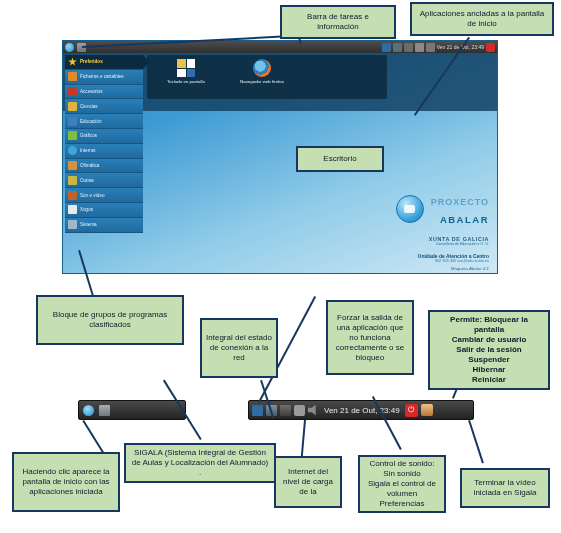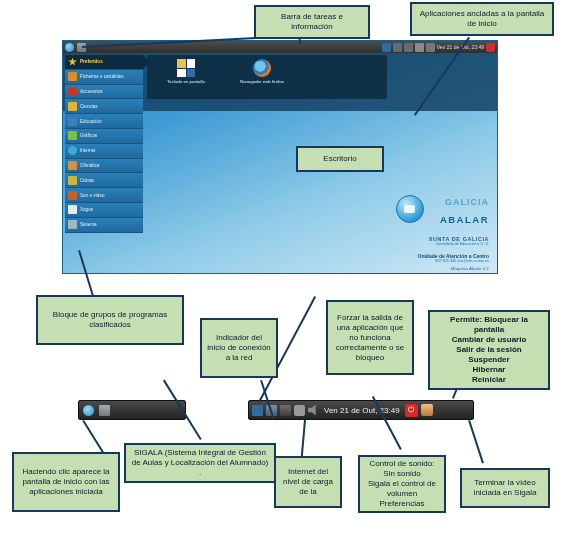--- a/index.html
+++ b/index.html
@@ -164,21 +164,21 @@
     <div class="app">
       <div class="appico" style="border-radius:50%;background:radial-gradient(circle at 40% 40%,#6fc4e8 0 35%,#2f7fc0 36% 55%,#e8762a 56% 100%);"></div>
       <span>Navegador web firefox</span>
     </div>
   </div>
 
   <div id="brand">
     <div class="brand-row">
       <span class="brand-logo"></span>
       <span>
-        <span class="btxt1">GALICIA</span><br>
+        <span class="btxt1">PROXECTO</span><br>
         <span class="btxt2">ABALAR</span>
       </span>
     </div>
     <div class="xunta">XUNTA DE GALICIA</div>
     <div class="conse">Consellería de Educación e O. U.</div>
     <div class="uac">Unidade de Atención a Centro</div>
     <div class="uac2">902 905 445      uac@edu.xunta.es</div>
     <div class="maq">Maqueta Abalar 2.1</div>
   </div>
 </div>
@@ -205,34 +205,34 @@
 <div class="conn" style="left:80px;top:250px;width:48px;transform:rotate(73deg);"></div>
 <div class="conn" style="left:262px;top:380px;width:40px;transform:rotate(72deg);"></div>
 <div class="conn" style="left:258px;top:402px;width:120px;transform:rotate(-62deg);"></div>
 <div class="conn" style="left:452px;top:398px;width:55px;transform:rotate(-68deg);"></div>
 <div class="conn" style="left:84px;top:420px;width:40px;transform:rotate(58deg);"></div>
 <div class="conn" style="left:200px;top:440px;width:70px;transform:rotate(-122deg);"></div>
 <div class="conn" style="left:306px;top:420px;width:40px;transform:rotate(95deg);"></div>
 <div class="conn" style="left:400px;top:450px;width:60px;transform:rotate(-118deg);"></div>
 <div class="conn" style="left:470px;top:420px;width:45px;transform:rotate(72deg);"></div>
 
-<div class="callout" style="left:254px;top:5px;width:116px;height:34px;">
+<div class="callout" style="left:280px;top:5px;width:116px;height:34px;">
   <span>Barra de tareas e información</span>
 </div>
 <div class="callout" style="left:410px;top:2px;width:144px;height:34px;">
   <span>Aplicaciones ancladas a la pantalla de inicio</span>
 </div>
 <div class="callout" style="left:296px;top:146px;width:88px;height:26px;">
   <span>Escritorio</span>
 </div>
 <div class="callout" style="left:36px;top:295px;width:148px;height:50px;">
   <span>Bloque de grupos de programas clasificados</span>
 </div>
 <div class="callout" style="left:200px;top:318px;width:78px;height:60px;">
-  <span>Indicador del inicio de conexión a la red</span>
+  <span>Integral del estado de conexión a la red</span>
 </div>
 <div class="callout" style="left:326px;top:300px;width:88px;height:75px;">
   <span>Forzar la salida de una aplicación que no funciona correctamente o se bloqueo</span>
 </div>
 <div class="callout" style="left:428px;top:310px;width:122px;height:80px;white-space:pre-line;font-weight:bold;">
   <span>Permite: Bloquear la pantalla
 Cambiar de usuario
 Salir de la sesión
 Suspender
 Hibernar

